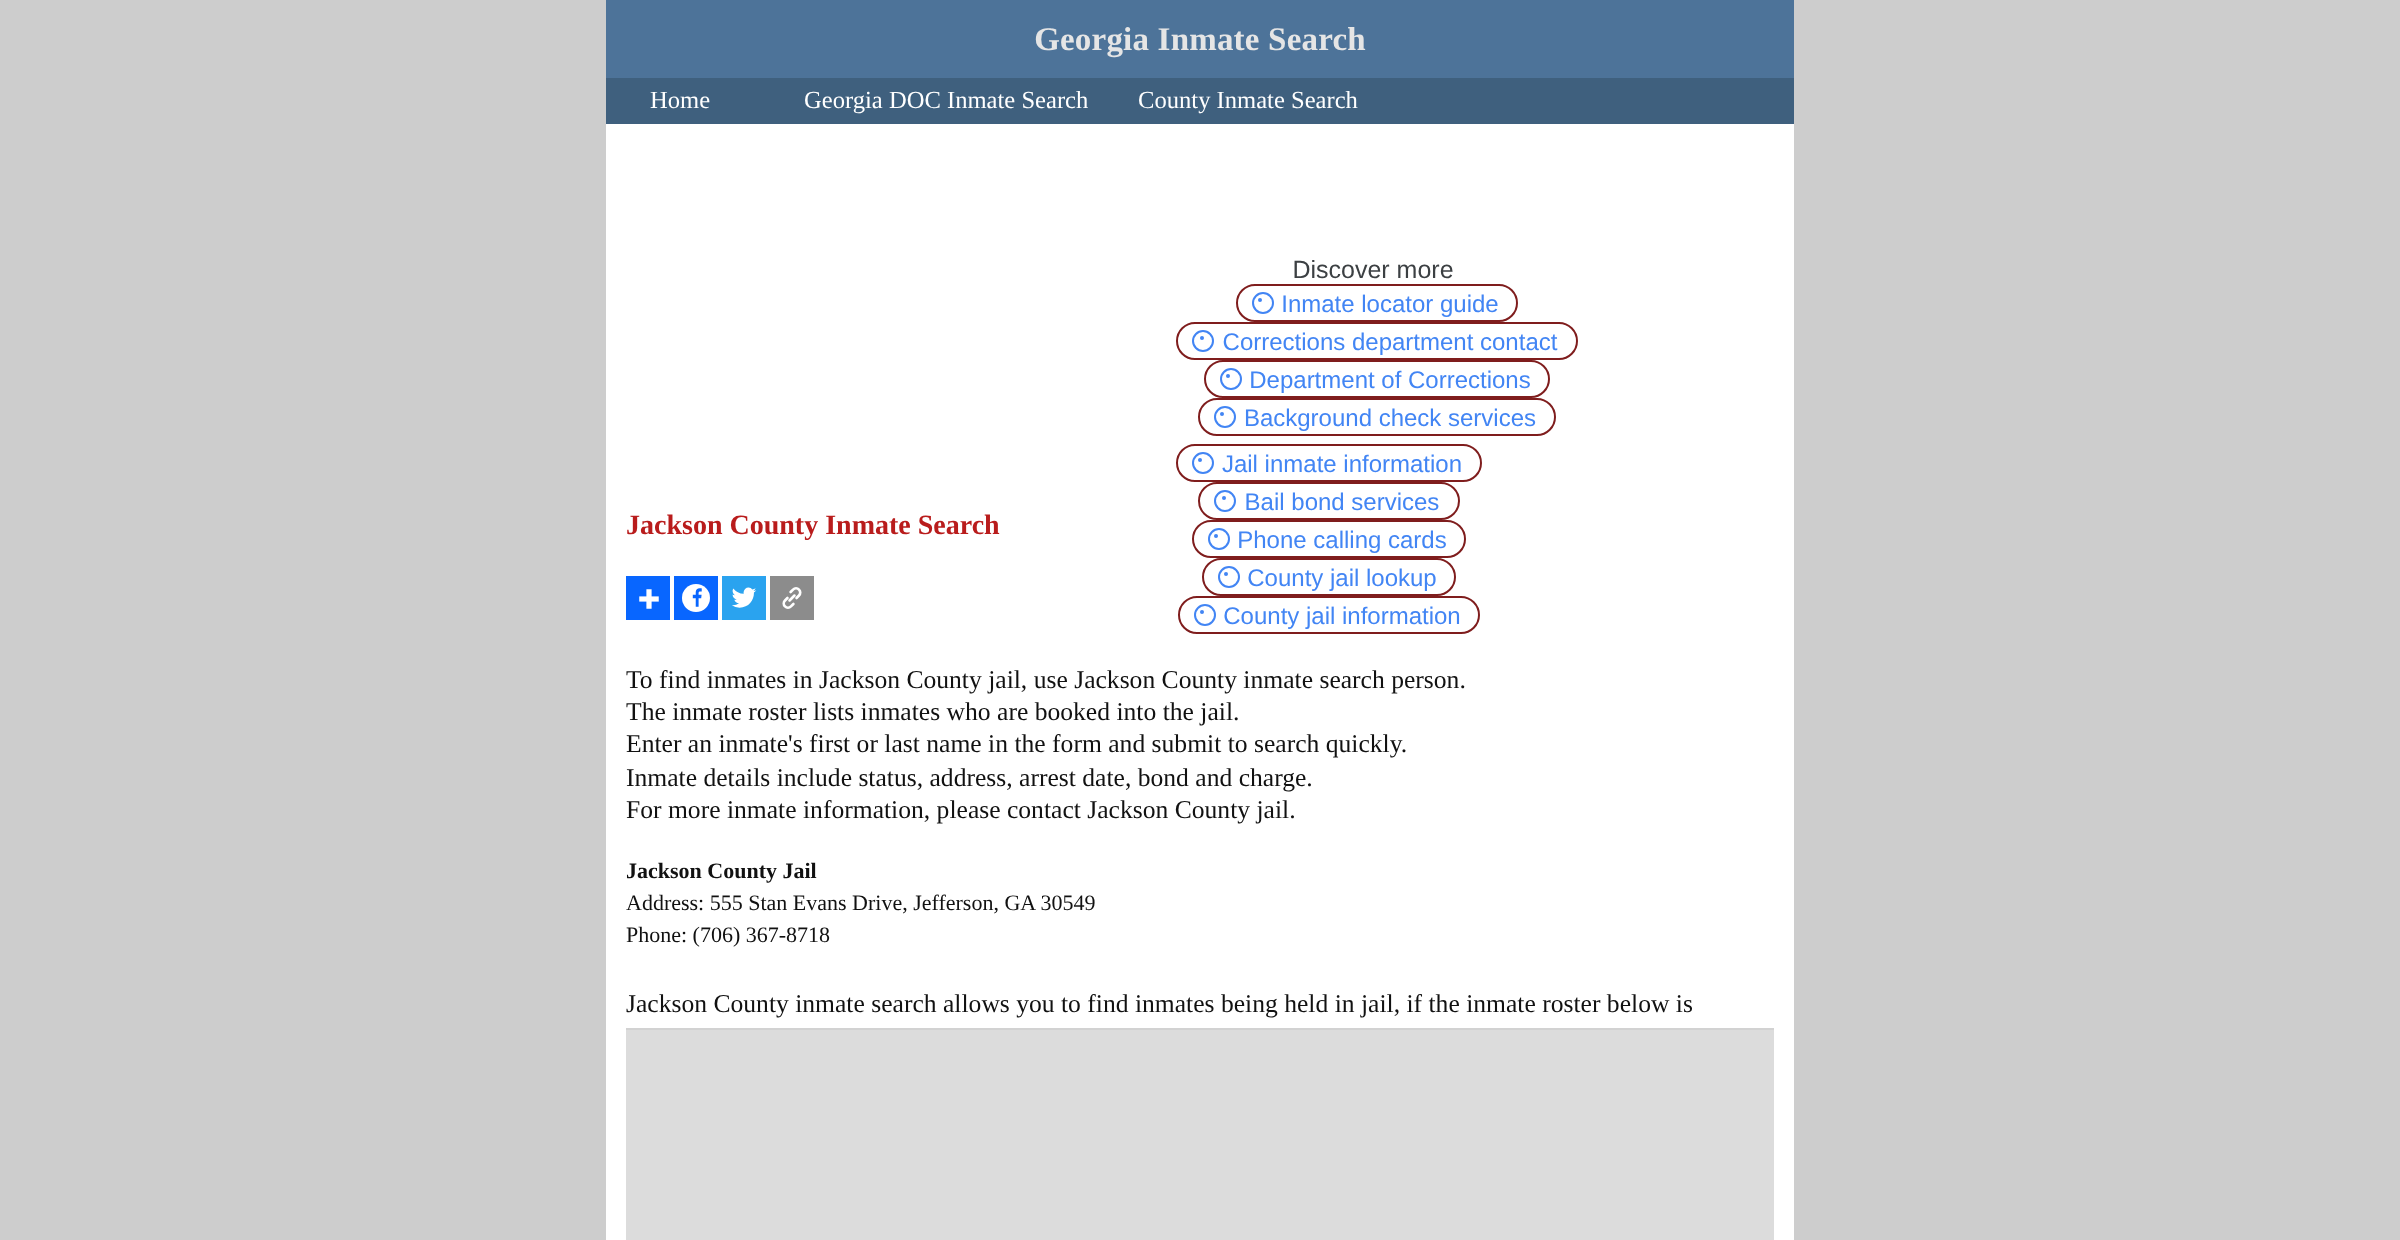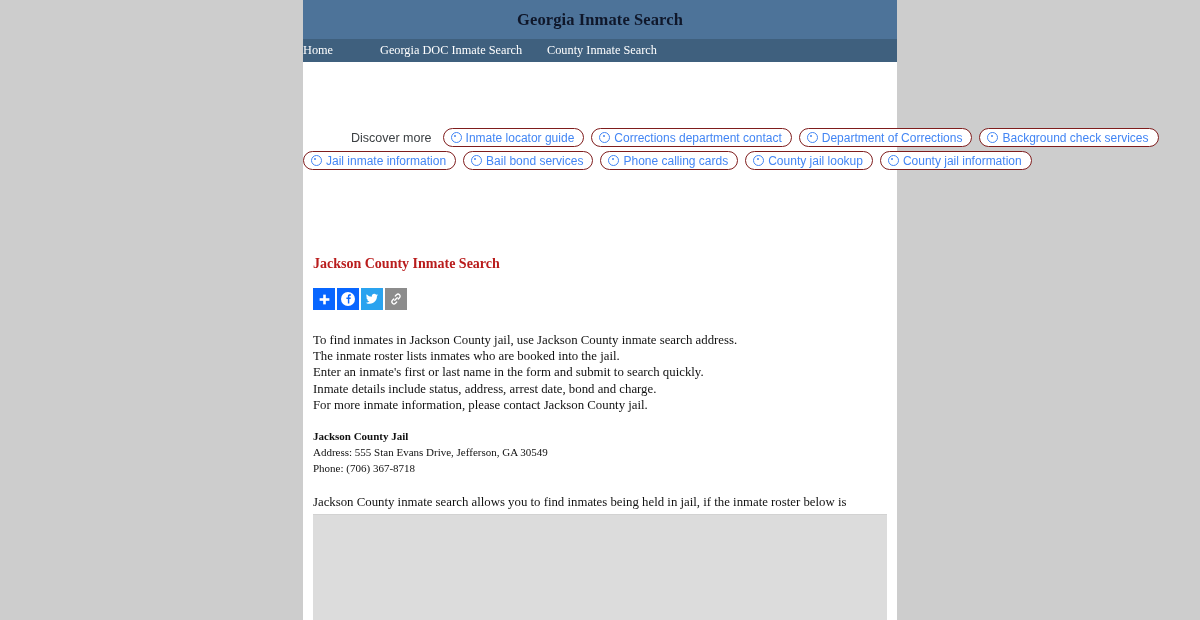--- a/index.html
+++ b/index.html
@@ -29,33 +29,34 @@
 
   
   .site-header {
     height: 39px;
     background: #4d7399;
     display: flex;
     align-items: center;
     justify-content: center;
   }
   .site-title {
-    color: #0f172a;
+    color: #e5e5e5;
     font-family: "Liberation Serif", serif;
     font-weight: bold;
     font-size: 16.5px;
     letter-spacing: 0.1px;
   }
 
   
   .site-nav {
     height: 23px;
     background: #3f607e;
     display: flex;
     align-items: center;
+    padding-left: 22px;
     box-sizing: border-box;
   }
   .nav-item {
     color: #ffffff;
     font-family: "Liberation Serif", serif;
     font-size: 12.3px;
     text-decoration: none;
     white-space: nowrap;
   }
   .nav-item.item-0 { width: 77px; }
@@ -67,20 +68,21 @@
     position: absolute;
     left: 303px;
     top: 128px;
     width: 730px;
   }
   .tag-row {
     display: flex;
     align-items: center;
     flex-wrap: nowrap;
     margin-bottom: 4px;
+    flex-direction: column;
   }
   .tag-row.row-0 { justify-content: flex-start; padding-left: 48px; }
   .tag-row.row-1 { justify-content: flex-start; }
   .tag-row.row-2 { justify-content: flex-start; padding-left: 308px; }
 
   .discover-label {
     font-family: "Liberation Sans", sans-serif;
     font-size: 12.5px;
     color: #3c4043;
     margin-right: 11px;
@@ -307,21 +309,21 @@
               <path d="M6.6 9.4 9.4 6.6"></path>
               <path d="M7.2 4.6 8.6 3.2a2.4 2.4 0 0 1 3.4 3.4l-1.4 1.4"></path>
               <path d="M8.8 11.4 7.4 12.8a2.4 2.4 0 0 1-3.4-3.4l1.4-1.4"></path>
             </g>
           </svg>
         </span>
       </button>
     </div>
 
     <div class="body-lines">
-      <div class="line">To find inmates in Jackson County jail, use Jackson County inmate search address.</div>
+      <div class="line">To find inmates in Jackson County jail, use Jackson County inmate search person.</div>
       <div class="line">The inmate roster lists inmates who are booked into the jail.</div>
       <div class="line">Enter an inmate's first or last name in the form and submit to search quickly.</div>
       <div class="line">Inmate details include status, address, arrest date, bond and charge.</div>
       <div class="line">For more inmate information, please contact Jackson County jail.</div>
     </div>
 
     <div class="jail-block">
       <div class="jail-name">Jackson County Jail</div>
       <div>Address: 555 Stan Evans Drive, Jefferson, GA 30549</div>
       <div>Phone: (706) 367-8718</div>

